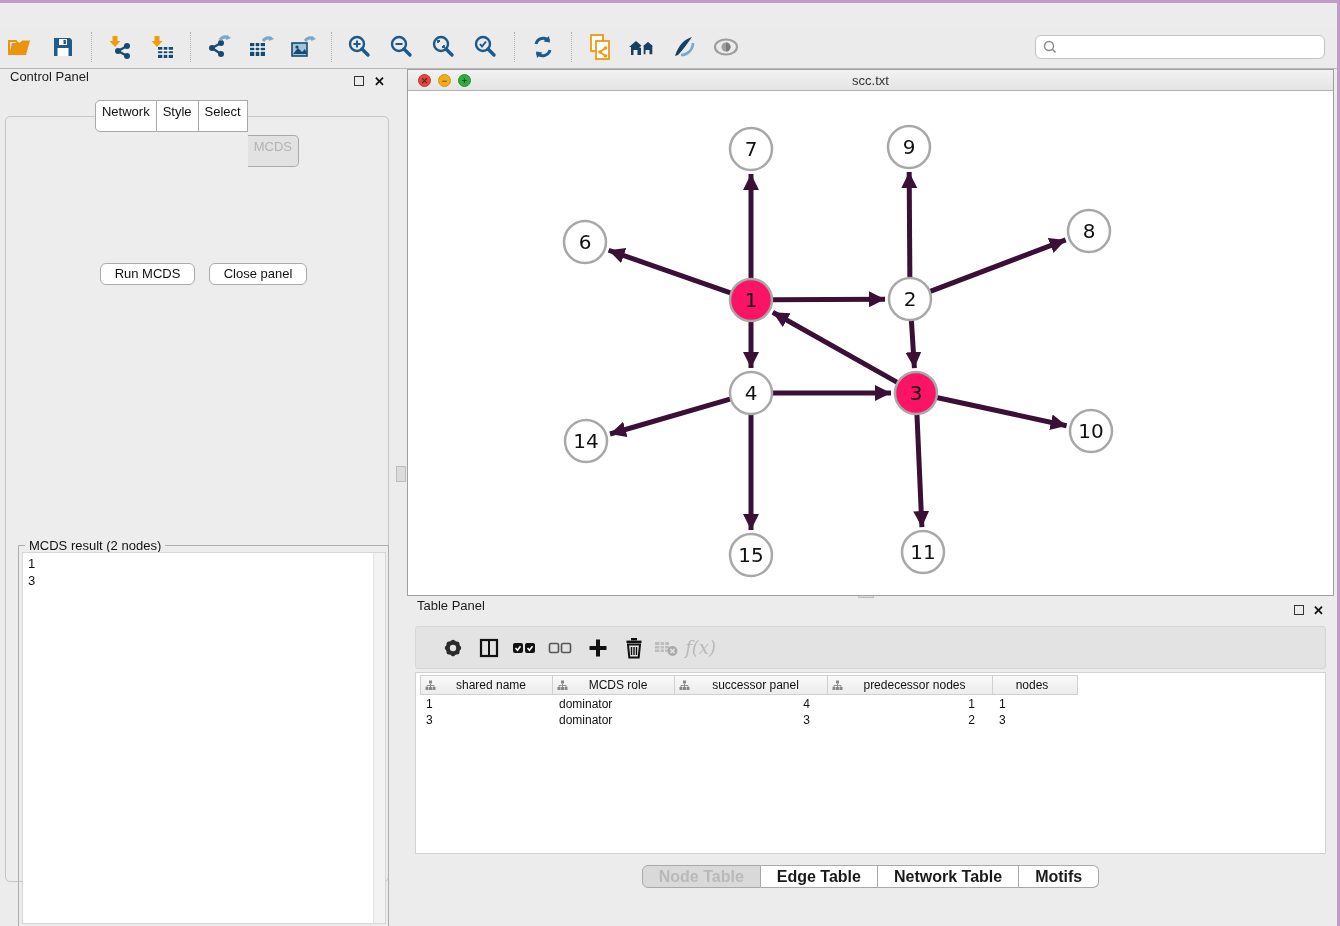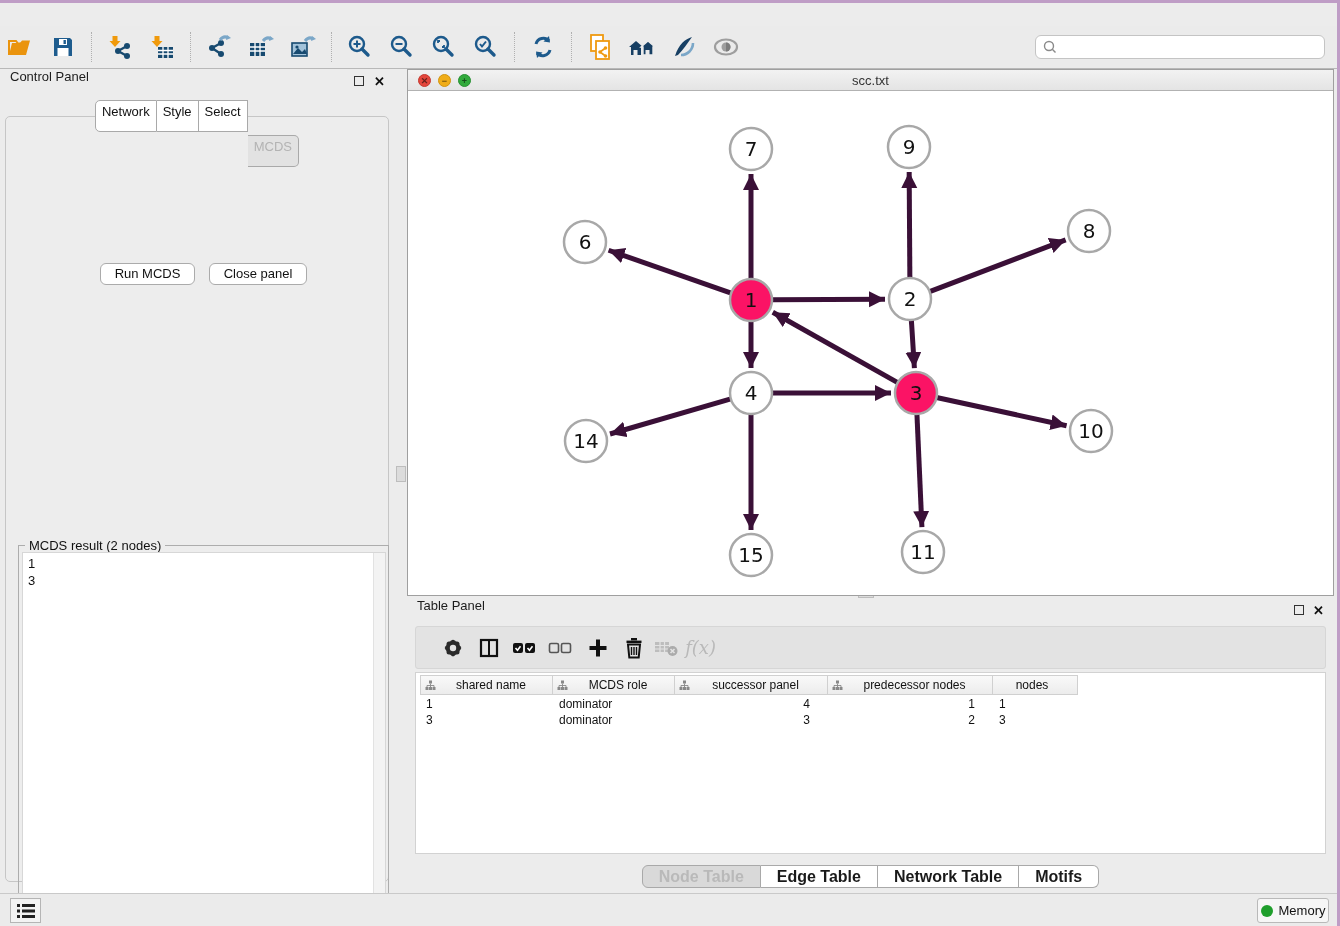--- a/index.html
+++ b/index.html
@@ -448,30 +448,14 @@
     </div>
 
     <div class="tp-tabs">
       <div class="tp-tab selected">Node Table</div>
       <div class="tp-tab">Edge Table</div>
       <div class="tp-tab">Network Table</div>
       <div class="tp-tab">Motifs</div>
     </div>
   </div>
 
-  <div class="statusbar">
-    <div class="sb-list-btn">
-      <svg width="20" height="16" viewBox="0 0 20 16">
-          <rect x="1" y="1" width="3" height="3" fill="#222"></rect>
-          <rect x="6" y="1" width="13" height="3" fill="#222"></rect>
-          <rect x="1" y="6.5" width="3" height="3" fill="#222"></rect>
-          <rect x="6" y="6.5" width="13" height="3" fill="#222"></rect>
-          <rect x="1" y="12" width="3" height="3" fill="#222"></rect>
-          <rect x="6" y="12" width="13" height="3" fill="#222"></rect>
-        </svg>
-    </div>
-    <div class="sb-mem-btn">
-      <span class="mem-dot"></span>
-      <span>Memory</span>
-    </div>
-  </div>
 
 </div>
 
 </body></html>

